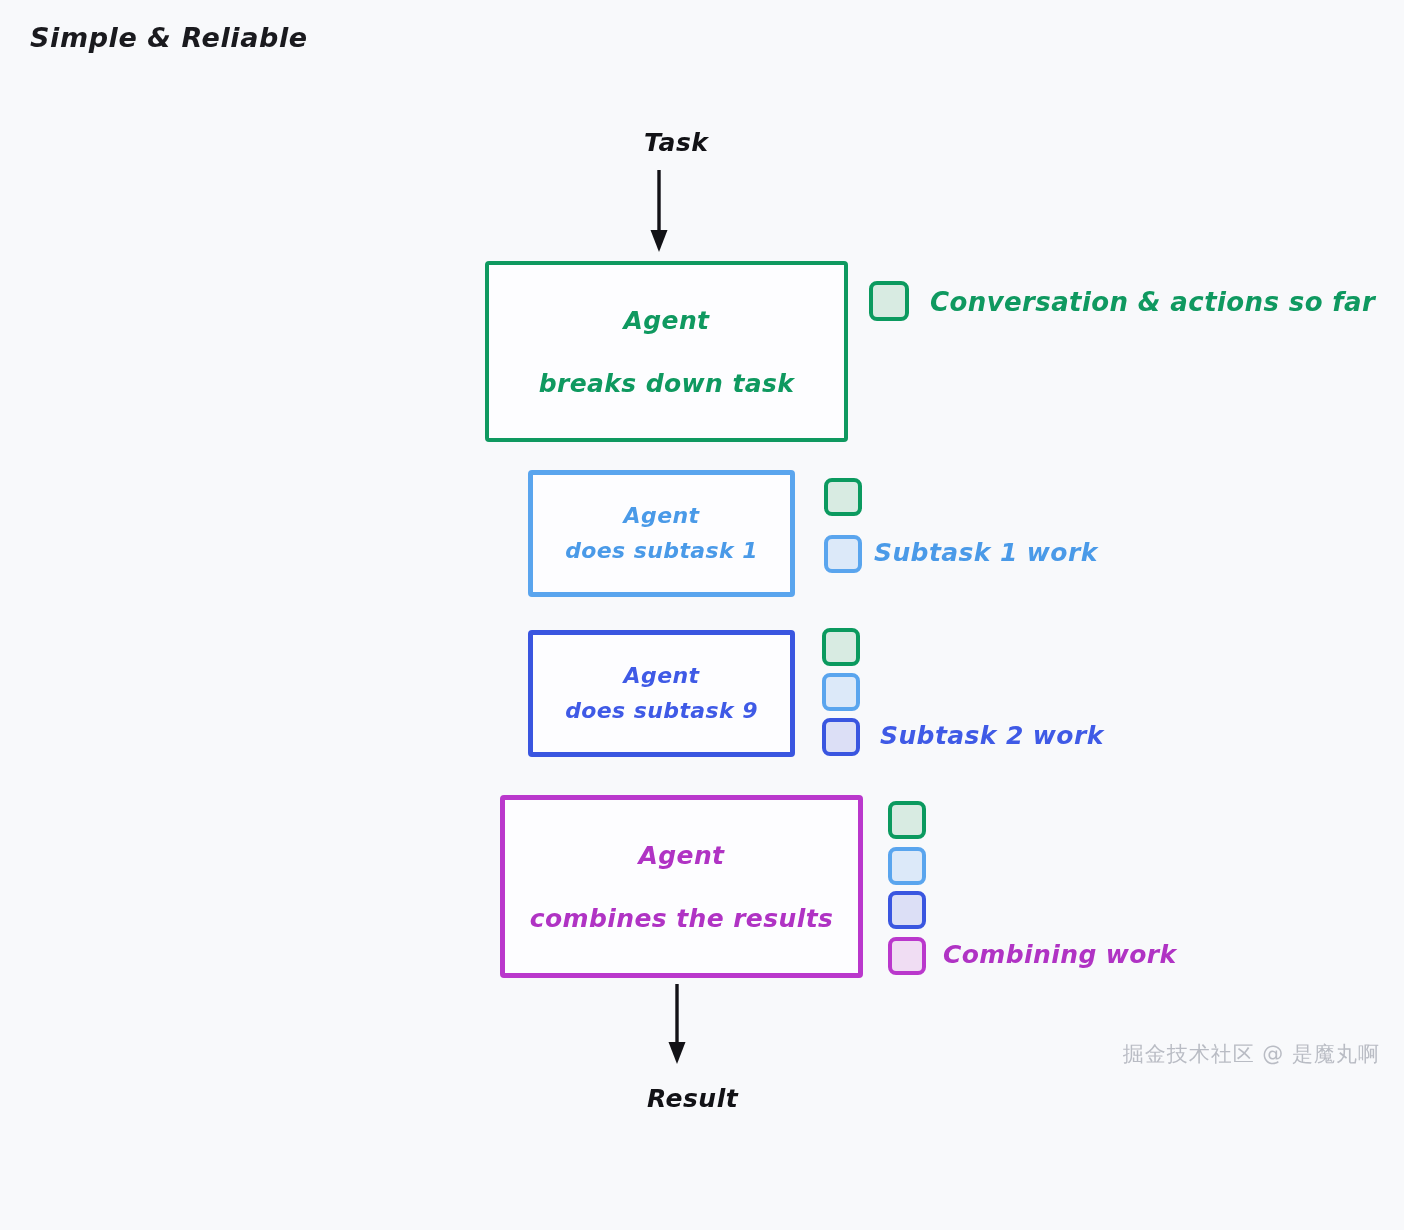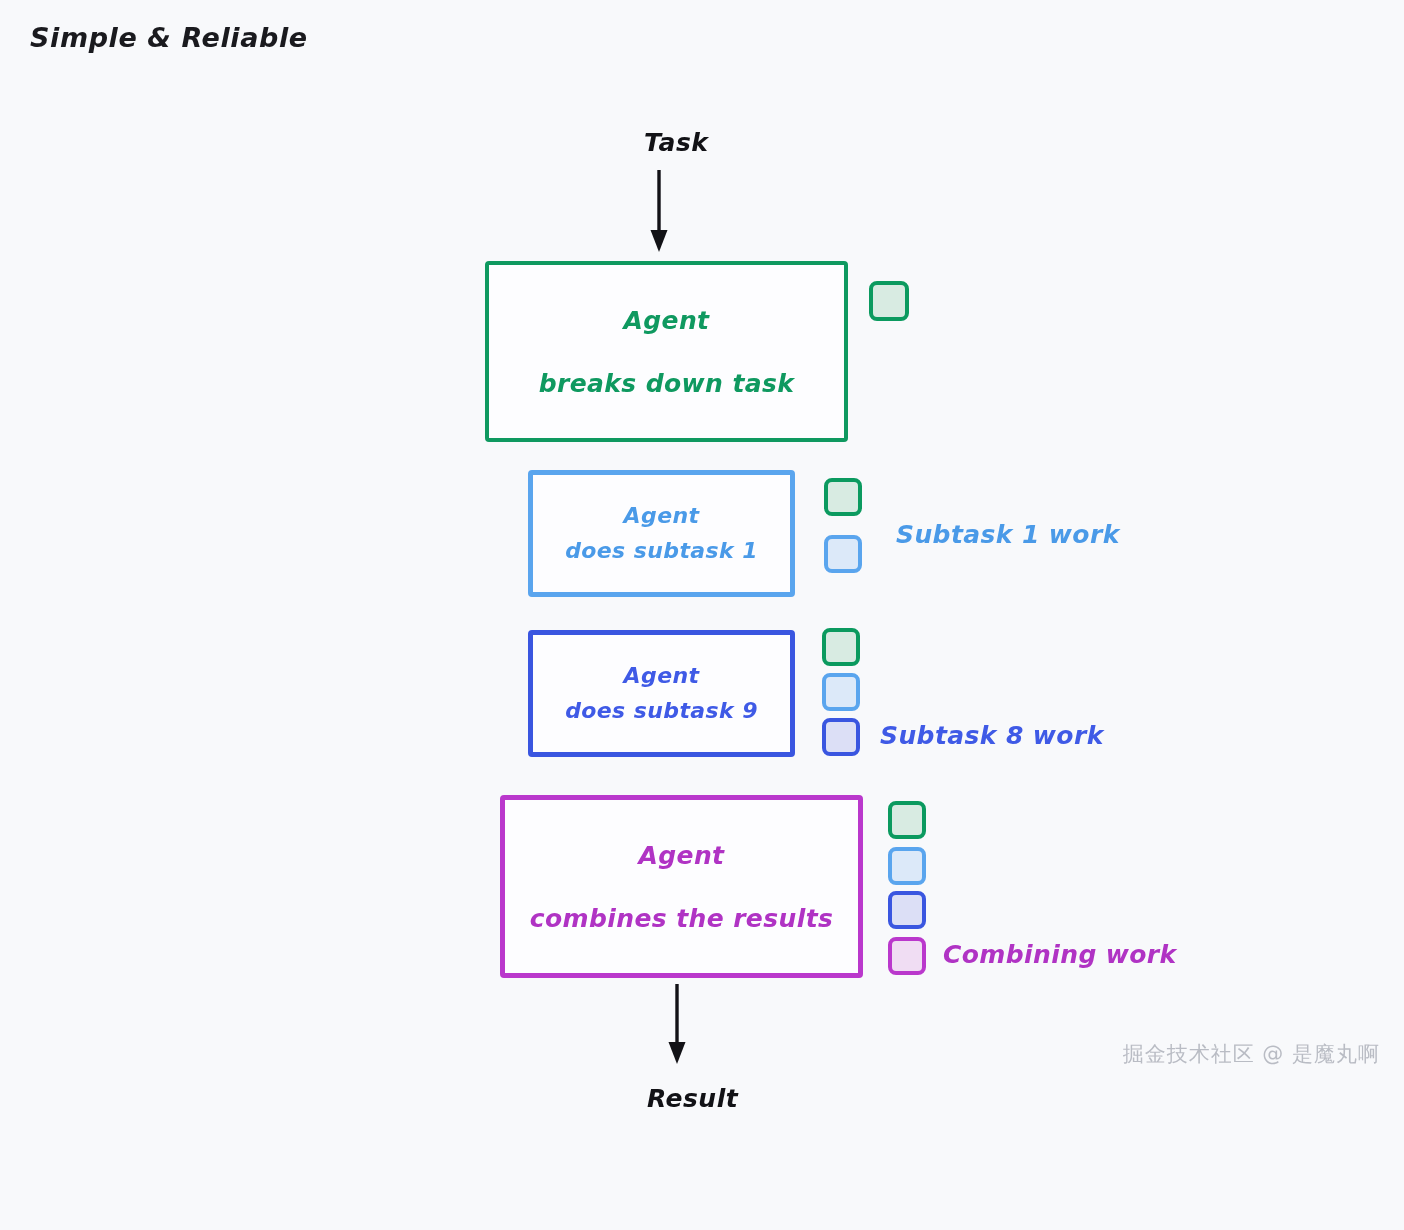--- a/index.html
+++ b/index.html
@@ -125,21 +125,21 @@
   
   .legend-text {
     position: absolute;
     font-family: "DejaVu Sans", sans-serif;
     font-style: italic;
     font-weight: 700;
     letter-spacing: 0.4px;
     white-space: nowrap;
   }
   #legend-text-conversation { left: 930px; top: 287px; font-size: 26px; color: #0f9960; }
-  #legend-text-subtask-1    { left: 874px; top: 520px; font-size: 25px; color: #4a9ae8; margin-left: 22px; }
+  #legend-text-subtask-1    { left: 874px; top: 538px; font-size: 25px; color: #4a9ae8; }
   #legend-text-subtask-2    { left: 880px; top: 721px; font-size: 25px; color: #3f5ae6; }
   #legend-text-combining    { left: 943px; top: 940px; font-size: 25px; color: #b033c4; }
 
   
   .watermark {
     position: absolute;
     right: 24px;
     bottom: 36px;
     font-family: "DejaVu Sans", sans-serif;
     font-size: 21px;
@@ -161,39 +161,40 @@
     <line x1="14" y1="0" x2="14" y2="66" stroke="#121216" stroke-width="3.4" stroke-linecap="round"></line>
     <path d="M14 82 L5.5 60 L22.5 60 Z" fill="#121216"></path>
   </svg>
 
   <div class="box" id="box-breakdown">
     <span class="box-line">Agent</span>
     <span class="box-line">breaks down task</span>
   </div>
 
   <div class="swatch sw-green" style="left:869px; top:281px; width:40px; height:40px;"></div>
+  <div class="legend-text" id="legend-text-conversation">Conversation &amp; actions so far</div>
 
   <div class="box" id="box-subtask-1">
     <span class="box-line">Agent</span>
     <span class="box-line">does subtask 1</span>
   </div>
 
   <div class="swatch sw-green" style="left:824px; top:478px; width:38px; height:38px;"></div>
   <div class="swatch sw-blue1" style="left:824px; top:535px; width:38px; height:38px;"></div>
   <div class="legend-text" id="legend-text-subtask-1">Subtask 1 work</div>
 
   <div class="box" id="box-subtask-2">
     <span class="box-line">Agent</span>
     <span class="box-line">does subtask 9</span>
   </div>
 
   <div class="swatch sw-green" style="left:822px; top:628px; width:38px; height:38px;"></div>
   <div class="swatch sw-blue1" style="left:822px; top:673px; width:38px; height:38px;"></div>
   <div class="swatch sw-blue2" style="left:822px; top:718px; width:38px; height:38px;"></div>
-  <div class="legend-text" id="legend-text-subtask-2">Subtask 8 work</div>
+  <div class="legend-text" id="legend-text-subtask-2">Subtask 2 work</div>
 
   <div class="box" id="box-combine">
     <span class="box-line">Agent</span>
     <span class="box-line">combines the results</span>
   </div>
 
   <div class="swatch sw-green" style="left:888px; top:801px; width:38px; height:38px;"></div>
   <div class="swatch sw-blue1" style="left:888px; top:847px; width:38px; height:38px;"></div>
   <div class="swatch sw-blue2" style="left:888px; top:891px; width:38px; height:38px;"></div>
   <div class="swatch sw-purple" style="left:888px; top:937px; width:38px; height:38px;"></div>

